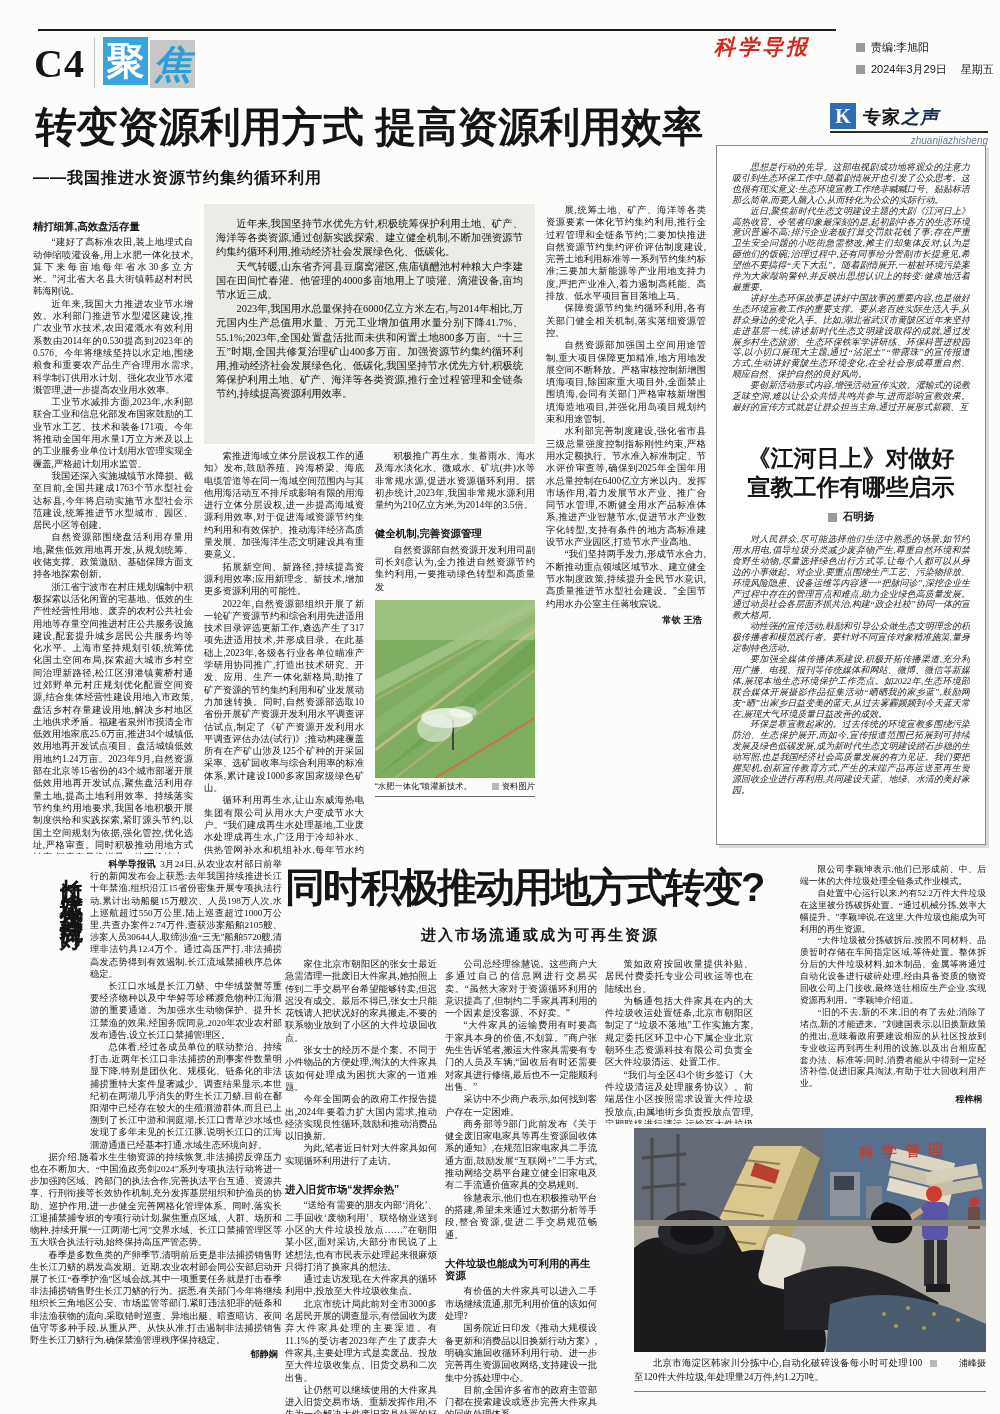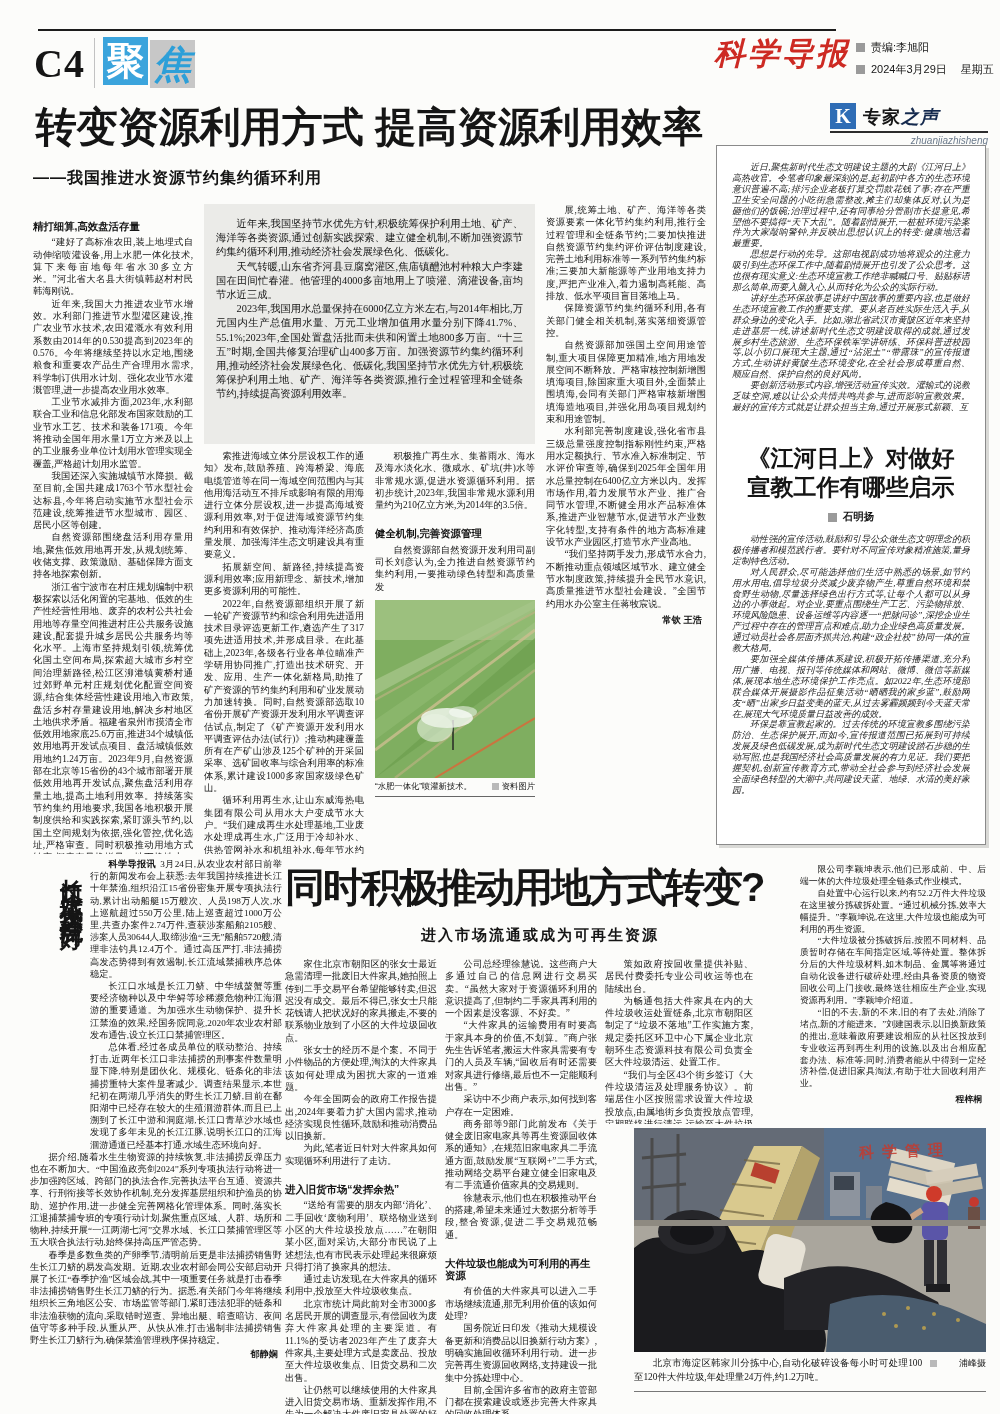--- a/index.html
+++ b/index.html
@@ -12,21 +12,21 @@
   .abs { position:absolute; }
   .hei { font-family:"Liberation Sans","DejaVu Sans",sans-serif; }
 
   
   #hdr-rule { left:38px; top:29px; width:798px; border-top:2px solid #1c1c1c; }
   #page-no { left:34px; top:40px; font-size:40px; font-weight:bold; letter-spacing:1px; }
   #hdr-vline { left:94px; top:38px; height:50px; border-left:1px solid #c2c2c2; }
   .sq-logo { width:45px; height:48px; text-align:center; line-height:48px; font-size:38px; font-weight:bold; }
   #logo-a { left:103px; top:37px; background:#3ba4dc; color:#fff; }
   #logo-b { left:150px; top:40px; background:#c7c7c7; color:#2d9fd8; font-style:italic; font-family:"Liberation Serif",serif; }
-  #masthead { left:714px; top:33px; font-size:31px; font-weight:bold; font-style:italic; color:#cd2a23; letter-spacing:3px; font-family:"Liberation Serif",serif; }
+  #masthead { left:714px; top:33px; font-size:21px; font-weight:bold; font-style:italic; color:#cd2a23; letter-spacing:3px; font-family:"Liberation Serif",serif; }
   #hdr-info { left:856px; top:40px; font-size:11px; }
   #hdr-info .row { display:flex; align-items:center; margin-bottom:7px; white-space:nowrap; }
   .gsq { display:inline-block; width:9px; height:9px; background:#9a9a9a; margin-right:6px; flex:none; }
 
   
   #main-title { left:33px; top:100px; width:673px; text-align:center; font-size:41px; font-weight:bold; white-space:nowrap; letter-spacing:0; }
   #main-sub { left:33px; top:168px; width:673px; text-align:left; font-size:16px; font-weight:bold; letter-spacing:1px; }
 
   .tcol { font-size:9.3px; line-height:12.3px; overflow:hidden; }
   .tcol p { margin:0; text-indent:2em; text-align:justify; }
@@ -170,38 +170,38 @@
 <div class="abs hei" id="expert-hdr">
   <div class="row1">
     <span id="k-logo">K</span>
     <span id="expert-label"><span>专家</span><em>之声</em></span>
   </div>
   <div id="expert-pinyin">zhuanjiazhisheng</div>
 </div>
 
 <div class="abs" id="expert-box">
   <div class="expert-text tcol" id="expert-top" style="font-size:9px;line-height:10.9px;">
+      <p>思想是行动的先导。这部电视剧成功地将观众的注意力吸引到生态环保工作中,随着剧情展开也引发了公众思考。这也很有现实意义:生态环境宣教工作绝非喊喊口号、贴贴标语那么简单,而要入脑入心,从而转化为公众的实际行动。</p>
       <p>近日,聚焦新时代生态文明建设主题的大剧《江河日上》高热收官。令笔者印象最深刻的是,起初剧中各方的生态环境意识普遍不高;排污企业老板打算交罚款花钱了事;存在严重卫生安全问题的小吃街急需整改,摊主们却集体反对,认为是砸他们的饭碗;治理过程中,还有同事给分管副市长提意见,希望他不要搞得“天下大乱”。随着剧情展开,一桩桩环境污染案件为大家敲响警钟,并反映出思想认识上的转变:健康地活着最重要。</p>
-      <p>思想是行动的先导。这部电视剧成功地将观众的注意力吸引到生态环保工作中,随着剧情展开也引发了公众思考。这也很有现实意义:生态环境宣教工作绝非喊喊口号、贴贴标语那么简单,而要入脑入心,从而转化为公众的实际行动。</p>
       <p>讲好生态环保故事是讲好中国故事的重要内容,也是做好生态环境宣教工作的重要支撑。要从老百姓实际生活入手,从群众身边的变化入手。比如,湖北省武汉市黄陂区近年来坚持走进基层一线,讲述新时代生态文明建设取得的成就,通过发展乡村生态旅游、生态环保铁军学讲研练、环保科普进校园等,以小切口展现大主题,通过“沾泥土”“带露珠”的宣传报道方式,生动讲好黄陂生态环境变化,在全社会形成尊重自然、顺应自然、保护自然的良好风尚。</p>
       <p>要创新活动形式内容,增强活动宣传实效。灌输式的说教乏味空洞,难以让公众共情共鸣共参与,进而影响宣教效果。最好的宣传方式就是让群众担当主角,通过开展形式新颖、互</p>
     </div>
   <div class="hei" id="expert-title">
     <div>《江河日上》对做好</div>
     <div>宣教工作有哪些启示</div>
   </div>
   <div class="hei" id="expert-author">
     <span class="gsq"></span>
       <span>石明扬</span>
   </div>
   <div class="expert-text tcol" id="expert-bottom" style="font-size:9px;line-height:10.9px;">
+      <p>对人民群众,尽可能选择他们生活中熟悉的场景,如节约用水用电,倡导垃圾分类减少废弃物产生,尊重自然环境和禁食野生动物,尽量选择绿色出行方式等,让每个人都可以从身边的小事做起。对企业,要重点围绕生产工艺、污染物排放、环境风险隐患、设备运维等内容逐一“把脉问诊”,深挖企业生产过程中存在的管理盲点和难点,助力企业绿色高质量发展。通过动员社会各层面齐抓共治,构建“政企社校”协同一体的宣教大格局。</p>
       <p>动性强的宣传活动,鼓励和引导公众做生态文明理念的积极传播者和模范践行者。要针对不同宣传对象精准施策,量身定制特色活动。</p>
-      <p>对人民群众,尽可能选择他们生活中熟悉的场景,如节约用水用电,倡导垃圾分类减少废弃物产生,尊重自然环境和禁食野生动物,尽量选择绿色出行方式等,让每个人都可以从身边的小事做起。对企业,要重点围绕生产工艺、污染物排放、环境风险隐患、设备运维等内容逐一“把脉问诊”,深挖企业生产过程中存在的管理盲点和难点,助力企业绿色高质量发展。通过动员社会各层面齐抓共治,构建“政企社校”协同一体的宣教大格局。</p>
       <p>要加强全媒体传播体系建设,积极开拓传播渠道,充分利用广播、电视、报刊等传统媒体和网站、微博、微信等新媒体,展现本地生态环境保护工作亮点。如2022年,生态环境部联合媒体开展摄影作品征集活动“晒晒我的家乡蓝”,鼓励网友“晒”出家乡日益变美的蓝天,从过去雾霾频频到今天蓝天常在,展现大气环境质量日益改善的成效。</p>
-      <p>环保是靠宣教起家的。过去传统的环境宣教多围绕污染防治、生态保护展开,而如今,宣传报道范围已拓展到可持续发展及绿色低碳发展,成为新时代生态文明建设踏石步稳的生动写照,也是我国经济社会高质量发展的有力见证。我们要把握契机,创新宣传教育方式,带动全社会参与到经济社会发展全面绿色转型的大潮中,共同建设天蓝、地绿、水清的美好家园。</p>
+      <p>环保是靠宣教起家的。过去传统的环境宣教多围绕污染防治、生态保护展开,而如今,宣传报道范围已拓展到可持续发展及绿色低碳发展,成为新时代生态文明建设踏石步稳的生动写照,也是我国经济社会高质量发展的有力见证。我们要把握契机,创新宣传教育方式,产生的末端产品再运送至再生资源回收企业进行再利用,共同建设天蓝、地绿、水清的美好家园。</p>
     </div>
 </div>
 
 <div class="abs" id="yangtze">
   <div id="v-title">长江口水域生态环境向好</div>
   <p><span class="lead">科学导报讯</span><span>3月24日,从农业农村部日前举行的新闻发布会上获悉:去年我国持续推进长江十年禁渔,组织沿江15省份密集开展专项执法行动,累计出动船艇15万艘次、人员198万人次,水上巡航超过550万公里,陆上巡查超过1000万公里,共查办案件2.74万件,查获涉案船舶2105艘、涉案人员30644人,取缔涉渔“三无”船舶5720艘,清理非法钓具12.4万个。通过高压严打,非法捕捞高发态势得到有效遏制,长江流域禁捕秩序总体稳定。</span></p>
   <div class="tcol" style="font-size:9.2px;line-height:12.2px;overflow:visible;">
       <p>长江口水域是长江刀鲚、中华绒螯蟹等重要经济物种以及中华鲟等珍稀濒危物种江海洄游的重要通道。为加强水生动物保护、提升长江禁渔的效果,经国务院同意,2020年农业农村部发布通告,设立长江口禁捕管理区。</p>
       <p>总体看,经过各成员单位的联动整治、持续打击,近两年长江口非法捕捞的刑事案件数量明显下降,特别是团伙化、规模化、链条化的非法捕捞重特大案件显著减少。调查结果显示,本世纪初在两湖几乎消失的野生长江刀鲚,目前在鄱阳湖中已经存在较大的生殖洄游群体,而且已上溯到了长江中游和洞庭湖,长江口青草沙水域也发现了多年未见的长江江豚,说明长江口的江海洄游通道已经基本打通,水域生态环境向好。</p>
       <p>据介绍,随着水生生物资源的持续恢复,非法捕捞反弹压力也在不断加大。“中国渔政亮剑2024”系列专项执法行动将进一步加强跨区域、跨部门的执法合作,完善执法平台互通、资源共享、行刑衔接等长效协作机制,充分发挥基层组织和护渔员的协助、巡护作用,进一步健全完善网格化管理体系。同时,落实长江退捕禁捕专班的专项行动计划,聚焦重点区域、人群、场所和物种,持续开展“一江两湖七河”交界水域、长江口禁捕管理区等五大联合执法行动,始终保持高压严管态势。</p>

